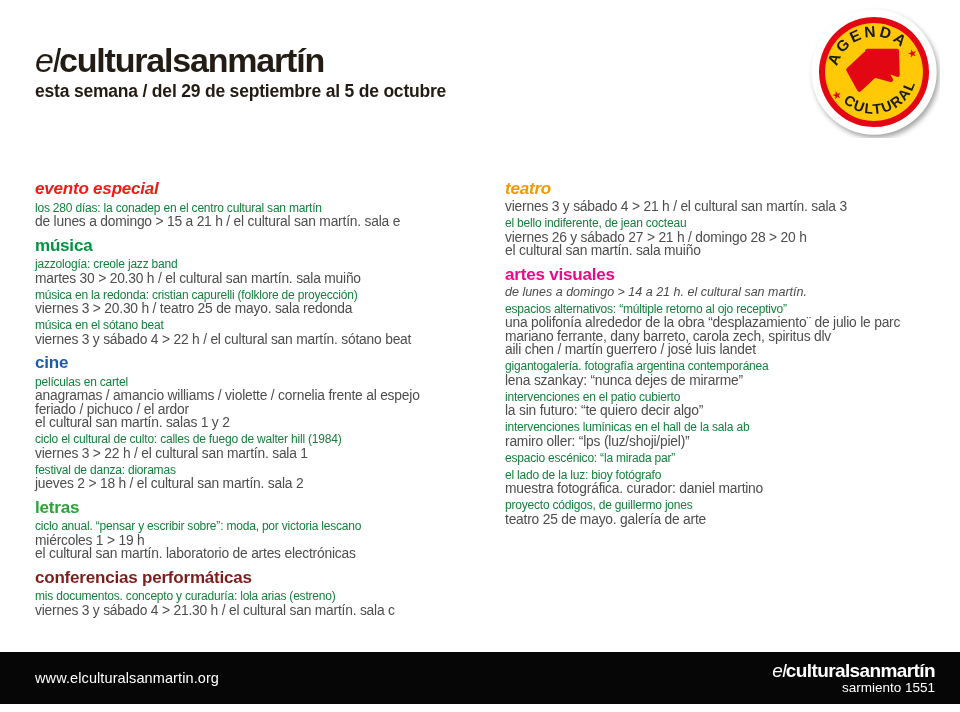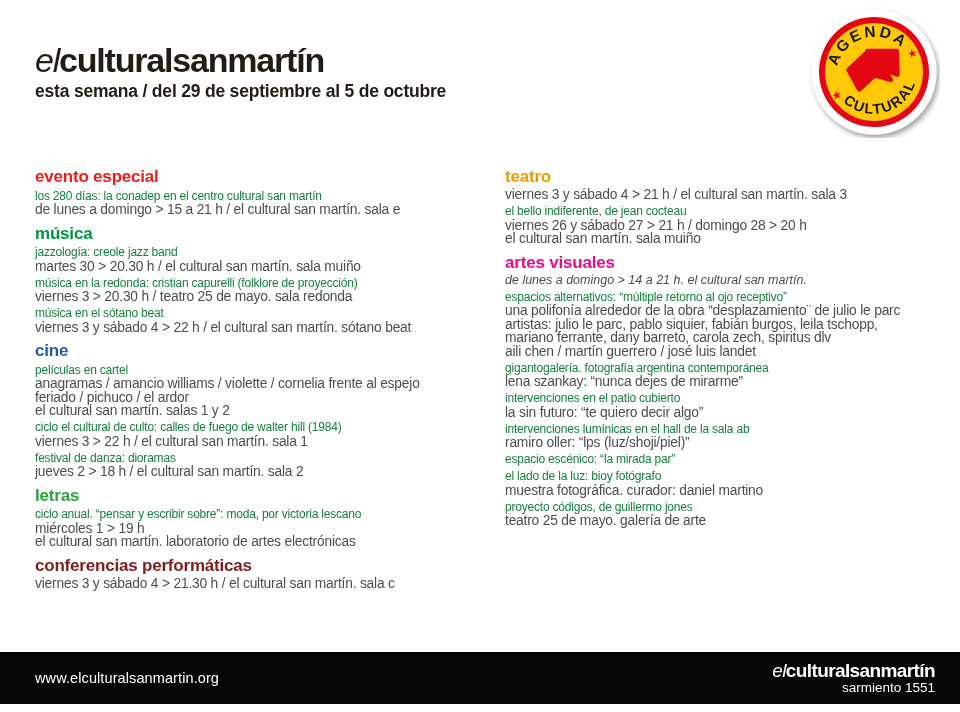--- a/index.html
+++ b/index.html
@@ -27,21 +27,21 @@
     display:flex;gap:20px;align-items:flex-start;
   }
   .col{box-sizing:border-box;}
   .col-left{width:450px;}
   .col-right{width:430px;}
 
   .section-heading{
     font-size:17px;line-height:19px;font-weight:700;
     margin:7px 0 2px 0;letter-spacing:-0.2px;
   }
-  .section:first-child .section-heading{margin-top:0;}
+  .section:first-child .section-heading{margin-top:12px;font-style:italic;}
   .section-note{
     font-size:12.5px;line-height:13.5px;color:#4d4d4f;
     font-style:italic;margin:1px 0 1px 0;
   }
   .event-title{
     font-size:12px;line-height:13.5px;font-weight:400;color:#15803d;
     margin-top:3.5px;letter-spacing:-0.2px;
   }
   .event-line{
     font-size:13.8px;line-height:13.5px;color:#4d4d4f;letter-spacing:-0.2px;
@@ -143,20 +143,21 @@
           <h2 class="section-heading" style="color: rgb(42, 164, 55);">letras</h2>
           <div class="event">
             <div class="event-title">ciclo anual. “pensar y escribir sobre”: moda, por victoria lescano</div>
             <div class="event-line">miércoles 1 &gt; 19 h</div>
             <div class="event-line">el cultural san martín. laboratorio de artes electrónicas</div>
           </div>
         </section>
         <section class="section">
           <h2 class="section-heading" style="color: #7f1d1d;">conferencias performáticas</h2>
           <div class="event">
+            <div class="event-title">mis documentos. concepto y curaduría: lola arias (estreno)</div>
             <div class="event-line">viernes 3 y sábado 4 &gt; 21.30 h / el cultural san martín. sala c</div>
           </div>
         </section>
       </div>
     <div class="col col-right" id="col-right">
         <section class="section">
           <h2 class="section-heading" style="color: rgb(239, 155, 0);">teatro</h2>
           <div class="event">
             <div class="event-line">viernes 3 y sábado 4 &gt; 21 h / el cultural san martín. sala 3</div>
           </div>
@@ -165,21 +166,20 @@
             <div class="event-line">viernes 26 y sábado 27 &gt; 21 h  / domingo 28 &gt; 20 h</div>
             <div class="event-line">el cultural san martín. sala muiño</div>
           </div>
         </section>
         <section class="section">
           <h2 class="section-heading" style="color: rgb(236, 10, 140);">artes visuales</h2>
           <div class="section-note">de lunes a domingo &gt; 14 a 21 h. el cultural san martín.</div>
           <div class="event">
             <div class="event-title">espacios alternativos: “múltiple retorno al ojo receptivo”</div>
             <div class="event-line">una polifonía alrededor de la obra “desplazamiento¨ de julio le parc</div>
-            <div class="event-line">artistas: julio le parc, pablo siquier, fabián burgos, leila tschopp,</div>
             <div class="event-line">mariano ferrante, dany barreto, carola zech, spiritus dlv</div>
           </div>
           <div class="event">
             <div class="event-line">aili chen / martín guerrero / josé luis landet</div>
           </div>
           <div class="event">
             <div class="event-title">gigantogalería. fotografía argentina contemporánea</div>
             <div class="event-line">lena szankay: “nunca dejes de mirarme”</div>
           </div>
           <div class="event">

